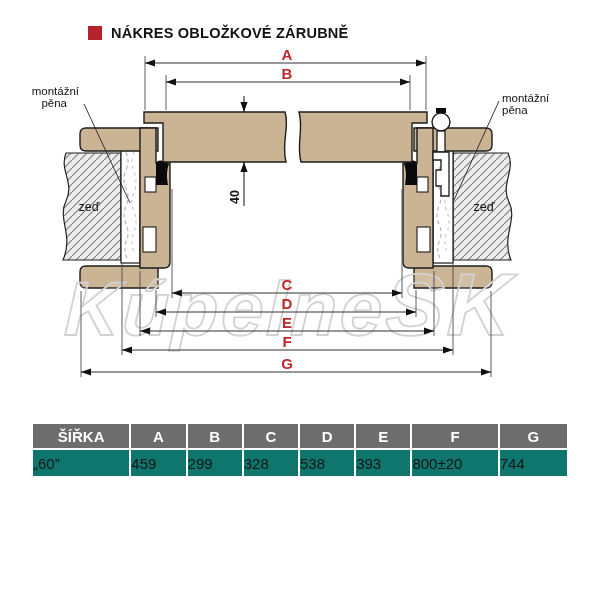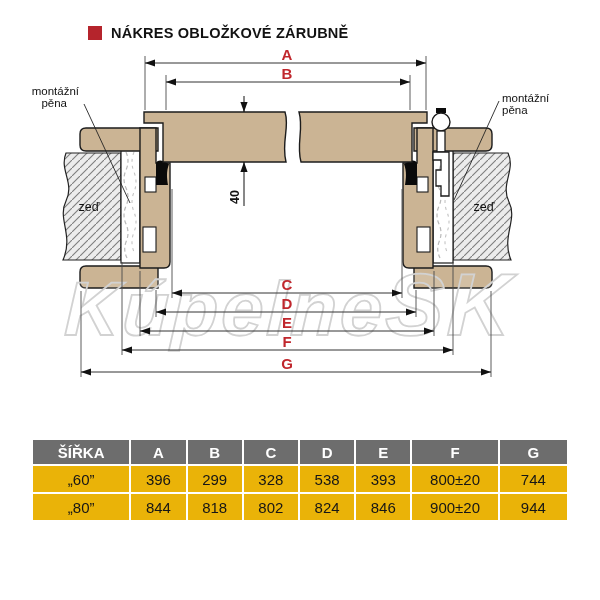--- a/index.html
+++ b/index.html
@@ -12,30 +12,30 @@
   }
   .title-bullet{
     width:14px;height:14px;background:#b5242c;display:inline-block;flex:0 0 auto;
   }
   .page-title{
     font-size:15px;font-weight:bold;color:#121212;letter-spacing:0.2px;white-space:nowrap;
     transform:scaleX(0.97);transform-origin:left center;
   }
   .diagram-wrap{position:absolute;left:0;top:30px;width:600px;height:392px;}
   table.dims-table{
-    position:absolute;left:31px;top:438px;width:538px;
+    position:absolute;left:31px;top:422px;width:538px;
     border-collapse:separate;border-spacing:2px;table-layout:fixed;
   }
   table.dims-table th{
     background:#6d6d6d;color:#ffffff;font-weight:bold;font-size:15px;
     height:24px;text-align:center;padding:0;
   }
   table.dims-table td{
-    background:#eab308;color:#161616;font-size:15px;
-    height:26px;text-align:center;padding:0;white-space:nowrap;
+    background:#0f766e;color:#161616;font-size:15px;
+    height:26px;padding:0;white-space:nowrap;
   }
   svg text{font-family:"Liberation Sans",sans-serif;}
   .dim-letter{fill:#c0272d;font-weight:bold;font-size:15px;text-anchor:middle;}
   .note-label{fill:#111111;font-size:11.5px;}
   .wall-label{fill:#111111;font-size:12.5px;text-anchor:middle;}
   .thick-label{fill:#111111;font-size:12.5px;font-weight:600;text-anchor:middle;}
   .wm{
     font-size:76px;font-style:italic;font-weight:bold;letter-spacing:3px;
     fill:#ffffff;fill-opacity:0.15;stroke:#d2d2d2;stroke-width:1.8;text-anchor:middle;
   }
@@ -188,32 +188,22 @@
       <th>C</th>
       <th>D</th>
       <th>E</th>
       <th>F</th>
       <th>G</th>
     </tr>
   </thead>
   <tbody>
       <tr>
         <td>„60”</td>
-        <td>396</td>
+        <td>459</td>
         <td>299</td>
         <td>328</td>
         <td>538</td>
         <td>393</td>
         <td>800±20</td>
         <td>744</td>
       </tr>
-      <tr>
-        <td>„80”</td>
-        <td>844</td>
-        <td>818</td>
-        <td>802</td>
-        <td>824</td>
-        <td>846</td>
-        <td>900±20</td>
-        <td>944</td>
-      </tr>
     </tbody>
 </table>
 
 </body></html>

